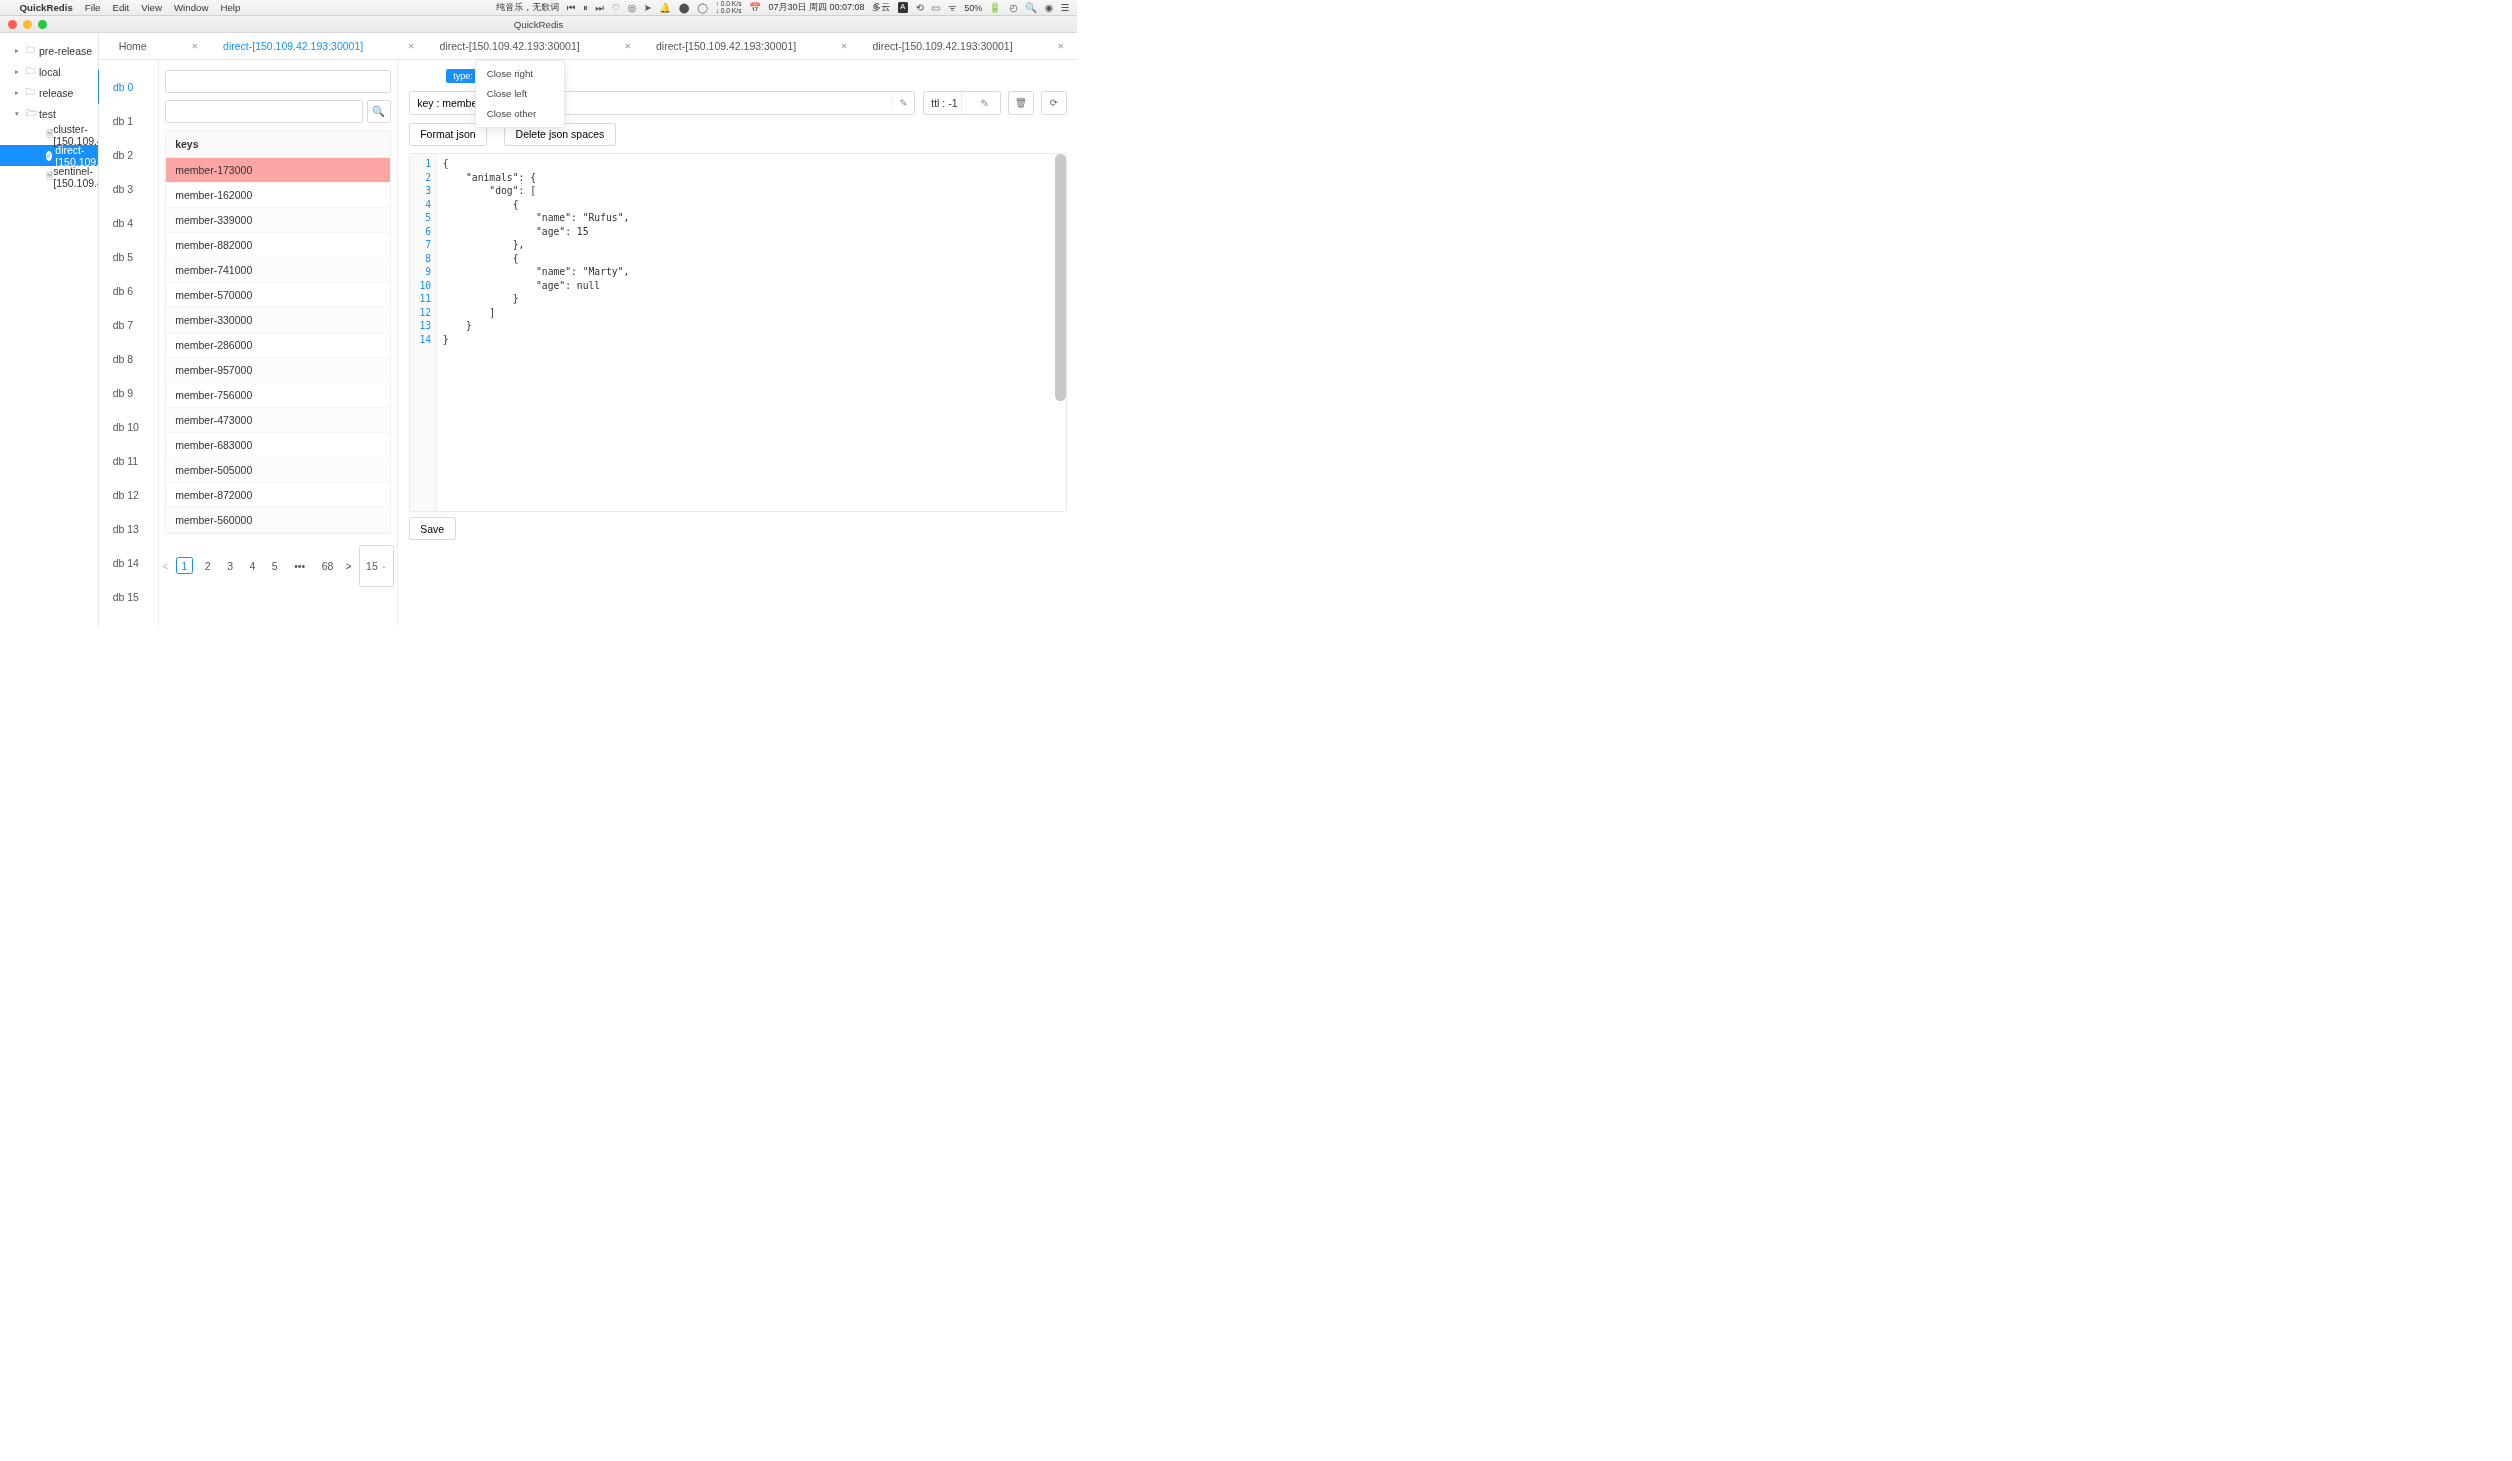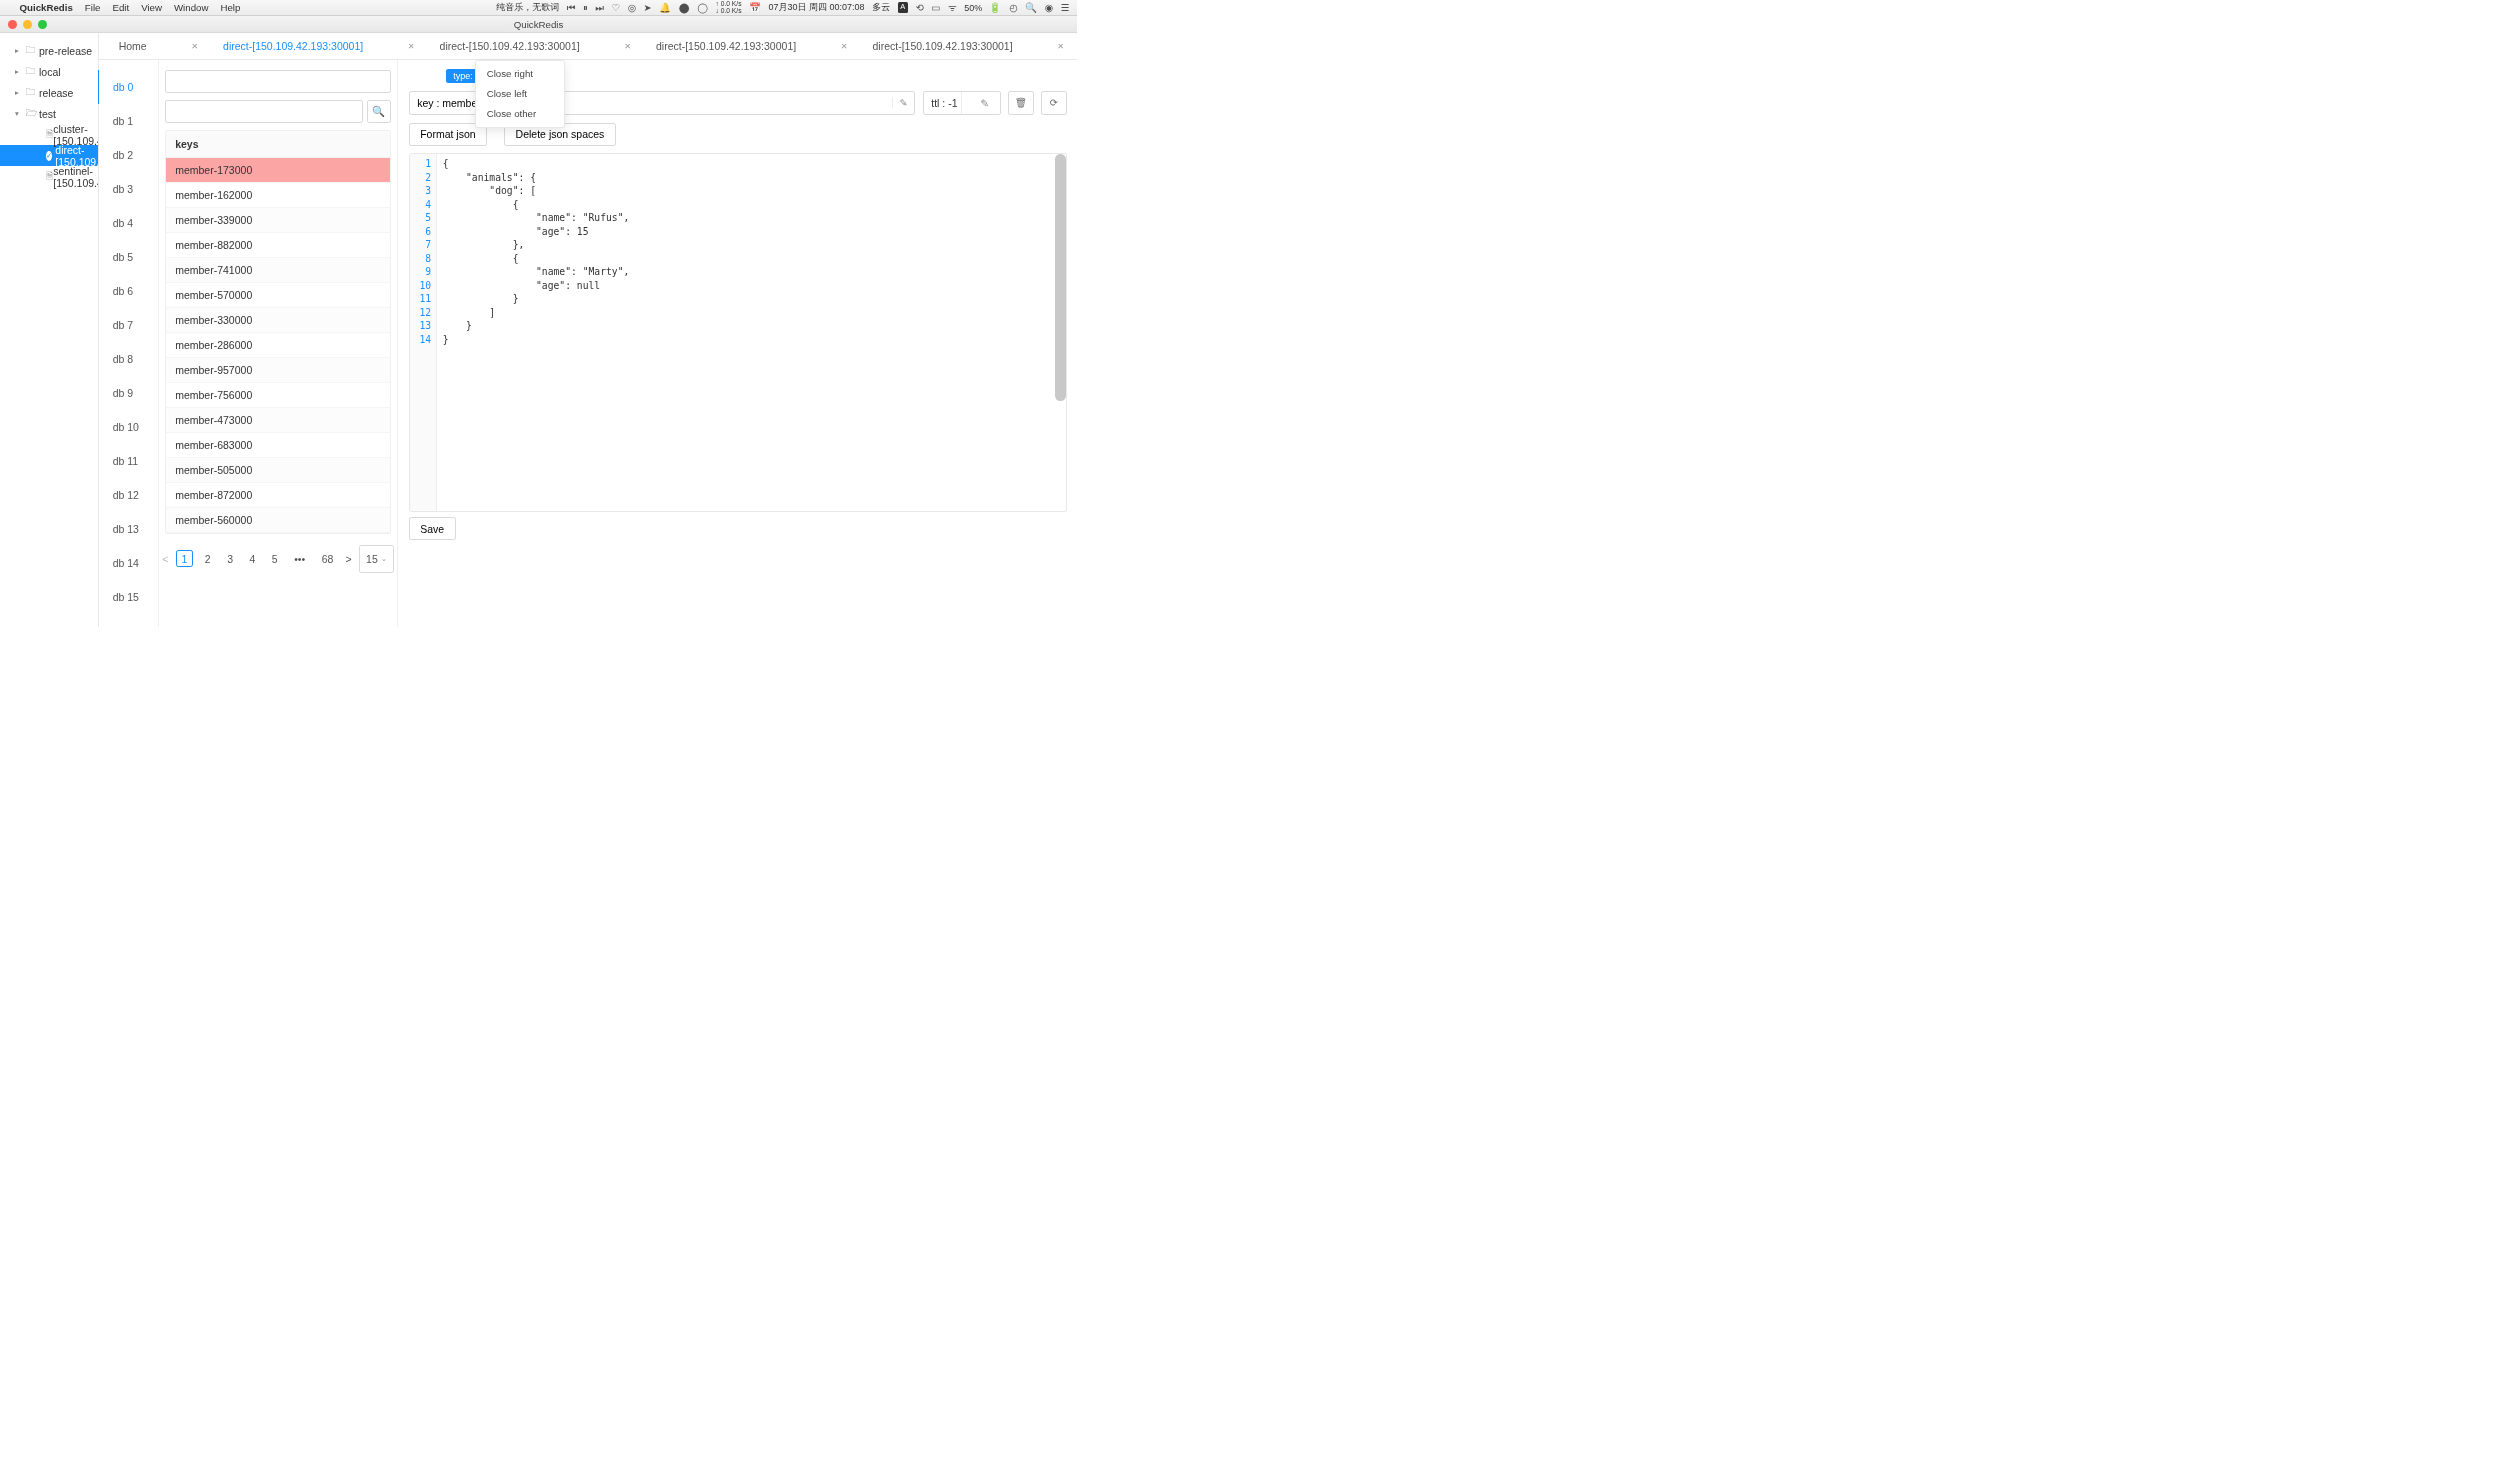--- a/index.html
+++ b/index.html
@@ -181,21 +181,21 @@
 }
 .krow:nth-child(odd){background:#fcfcfc;}
 .krow.sel { background:#fca5a5; }
 .pagination {
   display:flex; align-items:center; justify-content:center;
   gap:7.5px; padding: 10.5px 0; font-size:10.5px; color:#555;
 }
 .pagination .pg { cursor:pointer; padding:1.5px 4.5px; }
 .pagination .pg.cur { border:0.7px solid #1890ff; color:#1890ff; border-radius:2.2px; }
 .pagination .nav { color:#bbb; }
-.pagination .sizebox { border:0.7px solid #d9d9d9; padding:7px 6px; border-radius:2.2px; display:flex; align-items:center; gap:3px;}
+.pagination .sizebox { border:0.7px solid #d9d9d9; padding:14px 6px; border-radius:2.2px; display:flex; align-items:center; gap:3px;}
 
 
 .valcol {
   flex:1; padding: 9px 10.5px 0 10.5px; display:flex; flex-direction:column; position:relative;
 }
 .typetag {
   background:#1890ff; color:#fff; font-size:9px;
   padding: 2.2px 7.5px; border-radius:2.2px; display:inline-block; width:fit-content;margin-left:37px;
 }
 .keyrow {

